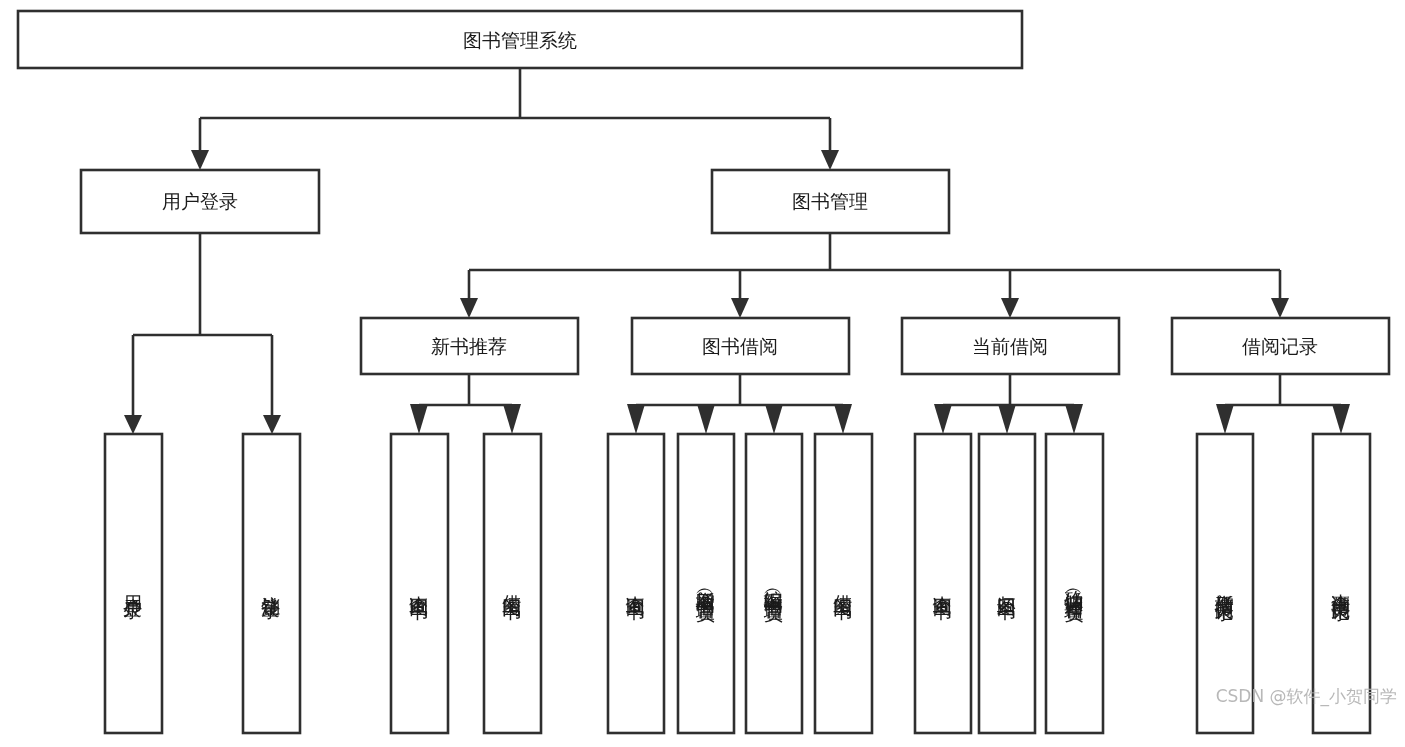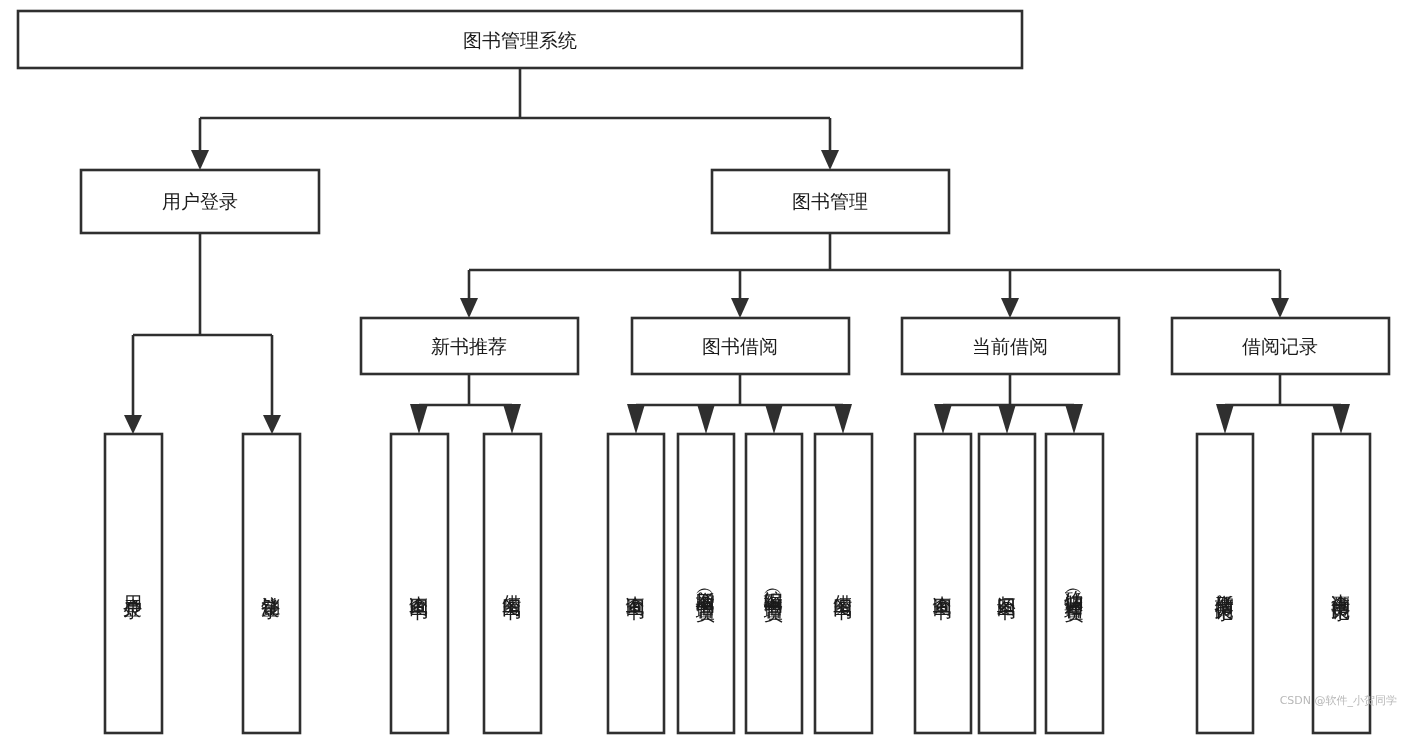--- a/index.html
+++ b/index.html
@@ -60,21 +60,21 @@
     letter-spacing: 2px;
     white-space: nowrap;
     text-align: center;
     pointer-events: none;
   }
   .watermark {
     position: absolute;
     right: 8px;
     bottom: 4px;
     font-family: "DejaVu Sans", "Liberation Sans", sans-serif;
-    font-size: 11px;
+    font-size: 17px;
     color: #b8b8b8;
     white-space: nowrap;
   }
 </style>
 </head>
 <body>
 
 <div id="diagram-root">
 
   <svg id="flow" viewBox="0 0 1405 747">

